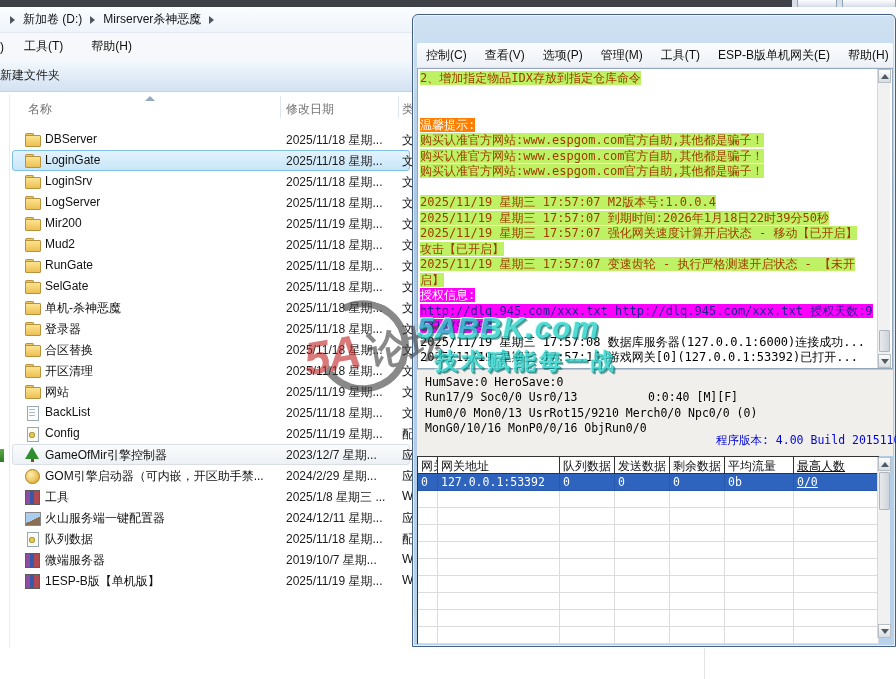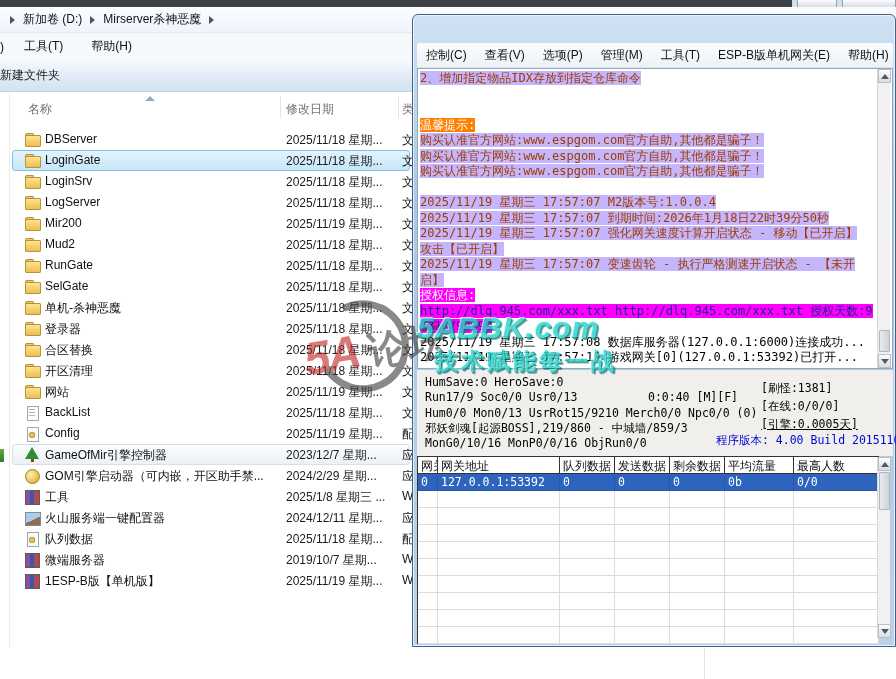--- a/index.html
+++ b/index.html
@@ -119,21 +119,21 @@
 
   .aw-menubar { position:absolute; left:4px; top:28px; width:476px; height:25px;
        background:linear-gradient(#fbfcfe,#edf1f6); border-bottom:1px solid #dfe5ec;
        display:flex; align-items:center; border-radius:2px 2px 0 0; }
   .aw-menu-item { padding:4px 9px; white-space:nowrap; color:#101010; }
 
   .aw-log { position:absolute; left:4px; top:53px; width:476px; height:301px; background:#fff;
        border:1px solid #93a7bd; overflow:hidden; padding:2px 16px 0 2px;
        font-family:"DejaVu Sans Mono", monospace; font-size:12px; line-height:15.5px; }
   .log-line { min-height:15.5px; white-space:normal; word-break:break-all; }
-  .l-orange span        { background:#c4b5fd; color:#9e3c00; }
+  .l-orange span        { background:#bef264; color:#9e3c00; }
   .l-orange-white span  { background:#FF7E00; color:#ffffff; }
   .l-magenta-white span { background:#FF00FF; color:#ffffff; }
   .l-magenta-link span  { background:#FF00FF; color:#20208f; }
   .l-plain span         { color:#000; }
 
   .sb { position:absolute; width:13px; background:#f1f1f1; border-left:1px solid #d8d8d8; }
   .sb-btn { position:absolute; left:0; width:13px; height:14px; background:linear-gradient(#fdfdfd,#d9dde2);
        border:1px solid #b8bec6; display:flex; align-items:center; justify-content:center; }
   .tri-up { width:0; height:0; border-left:4px solid transparent; border-right:4px solid transparent;
        border-bottom:5px solid #4f5a66; }
@@ -154,21 +154,21 @@
 
   .aw-table { position:absolute; left:4px; top:441px; width:462px; background:#fff;
        border-top:1px solid #333; border-left:1px solid #333;
        font-family:"DejaVu Sans Mono", monospace; font-size:11.5px; }
   .gw-row { display:flex; height:17px; }
   .gw-row.hdr { font-family:"Liberation Sans",sans-serif; font-size:12px; }
   .gw-row.hdr .td { border-right:1px solid #333; border-bottom:1px solid #333; background:#fff; }
   .td { flex:none; padding:1px 2px 0 3px; overflow:hidden; white-space:nowrap;
         border-right:1px solid #dcdcdc; border-bottom:1px solid #dcdcdc; height:100%; }
   .c0{width:20px}.c1{width:122px}.c2{width:55px}.c3{width:55px}.c4{width:55px}.c5{width:69px}
-  .c6{width:70px; flex:1;}
+  .c6{width:70px; flex:1;text-decoration:underline;}
   .gw-row.sel { background:#2e63be; color:#fff; }
   .gw-row.sel .td { border-right-color:#2a59ab; border-bottom-color:#2a59ab; }
   .sb-table { right:5px; top:442px; height:181px; }
   .sb-table .t { top:0; } .sb-table .b { bottom:0; } .sb-table .sb-thumb { top:15px; height:38px; }
 
   
   .wm { position:absolute; z-index:30; pointer-events:none; }
   .wm-left { left:292px; top:296px; width:170px; height:110px; opacity:.6; transform:rotate(-10deg); }
   .wm-ring { position:absolute; left:26px; top:2px; width:92px; height:92px; border:7px solid #3c3c3c;
        border-left-color:transparent; border-radius:50%; transform:rotate(28deg); }
@@ -397,29 +397,23 @@
     <div class="sb-btn b">
         <span class="tri-down"></span>
       </div>
   </div>
 
   <div class="aw-status">
     <div class="st-left">
       <div>HumSave:0 HeroSave:0</div>
       <div>Run17/9 Soc0/0 Usr0/13</div>
       <div>Hum0/0 Mon0/13 UsrRot15/9210 Merch0/0 Npc0/0 (0)</div>
-      <div>邪妖剑魂[起源BOSS],219/860 - 中城墙/859/3</div>
       <div>MonG0/10/16 MonP0/0/16 ObjRun0/0</div>
     </div>
     <span class="st-timer">0:0:40 [M][F]</span>
-    <div class="st-right">
-      <div>[刷怪:1381]</div>
-      <div>[在线:0/0/0]</div>
-      <div class="st-engine">[引擎:0.0005天]</div>
-    </div>
     <span class="st-version">程序版本: 4.00 Build 20151104</span>
   </div>
 
   <div class="aw-table" id="gw-table">
     <div class="gw-row hdr" id="gw-head">
         <div class="td c0">网关</div>
         <div class="td c1">网关地址</div>
         <div class="td c2">队列数据</div>
         <div class="td c3">发送数据</div>
         <div class="td c4">剩余数据</div>

